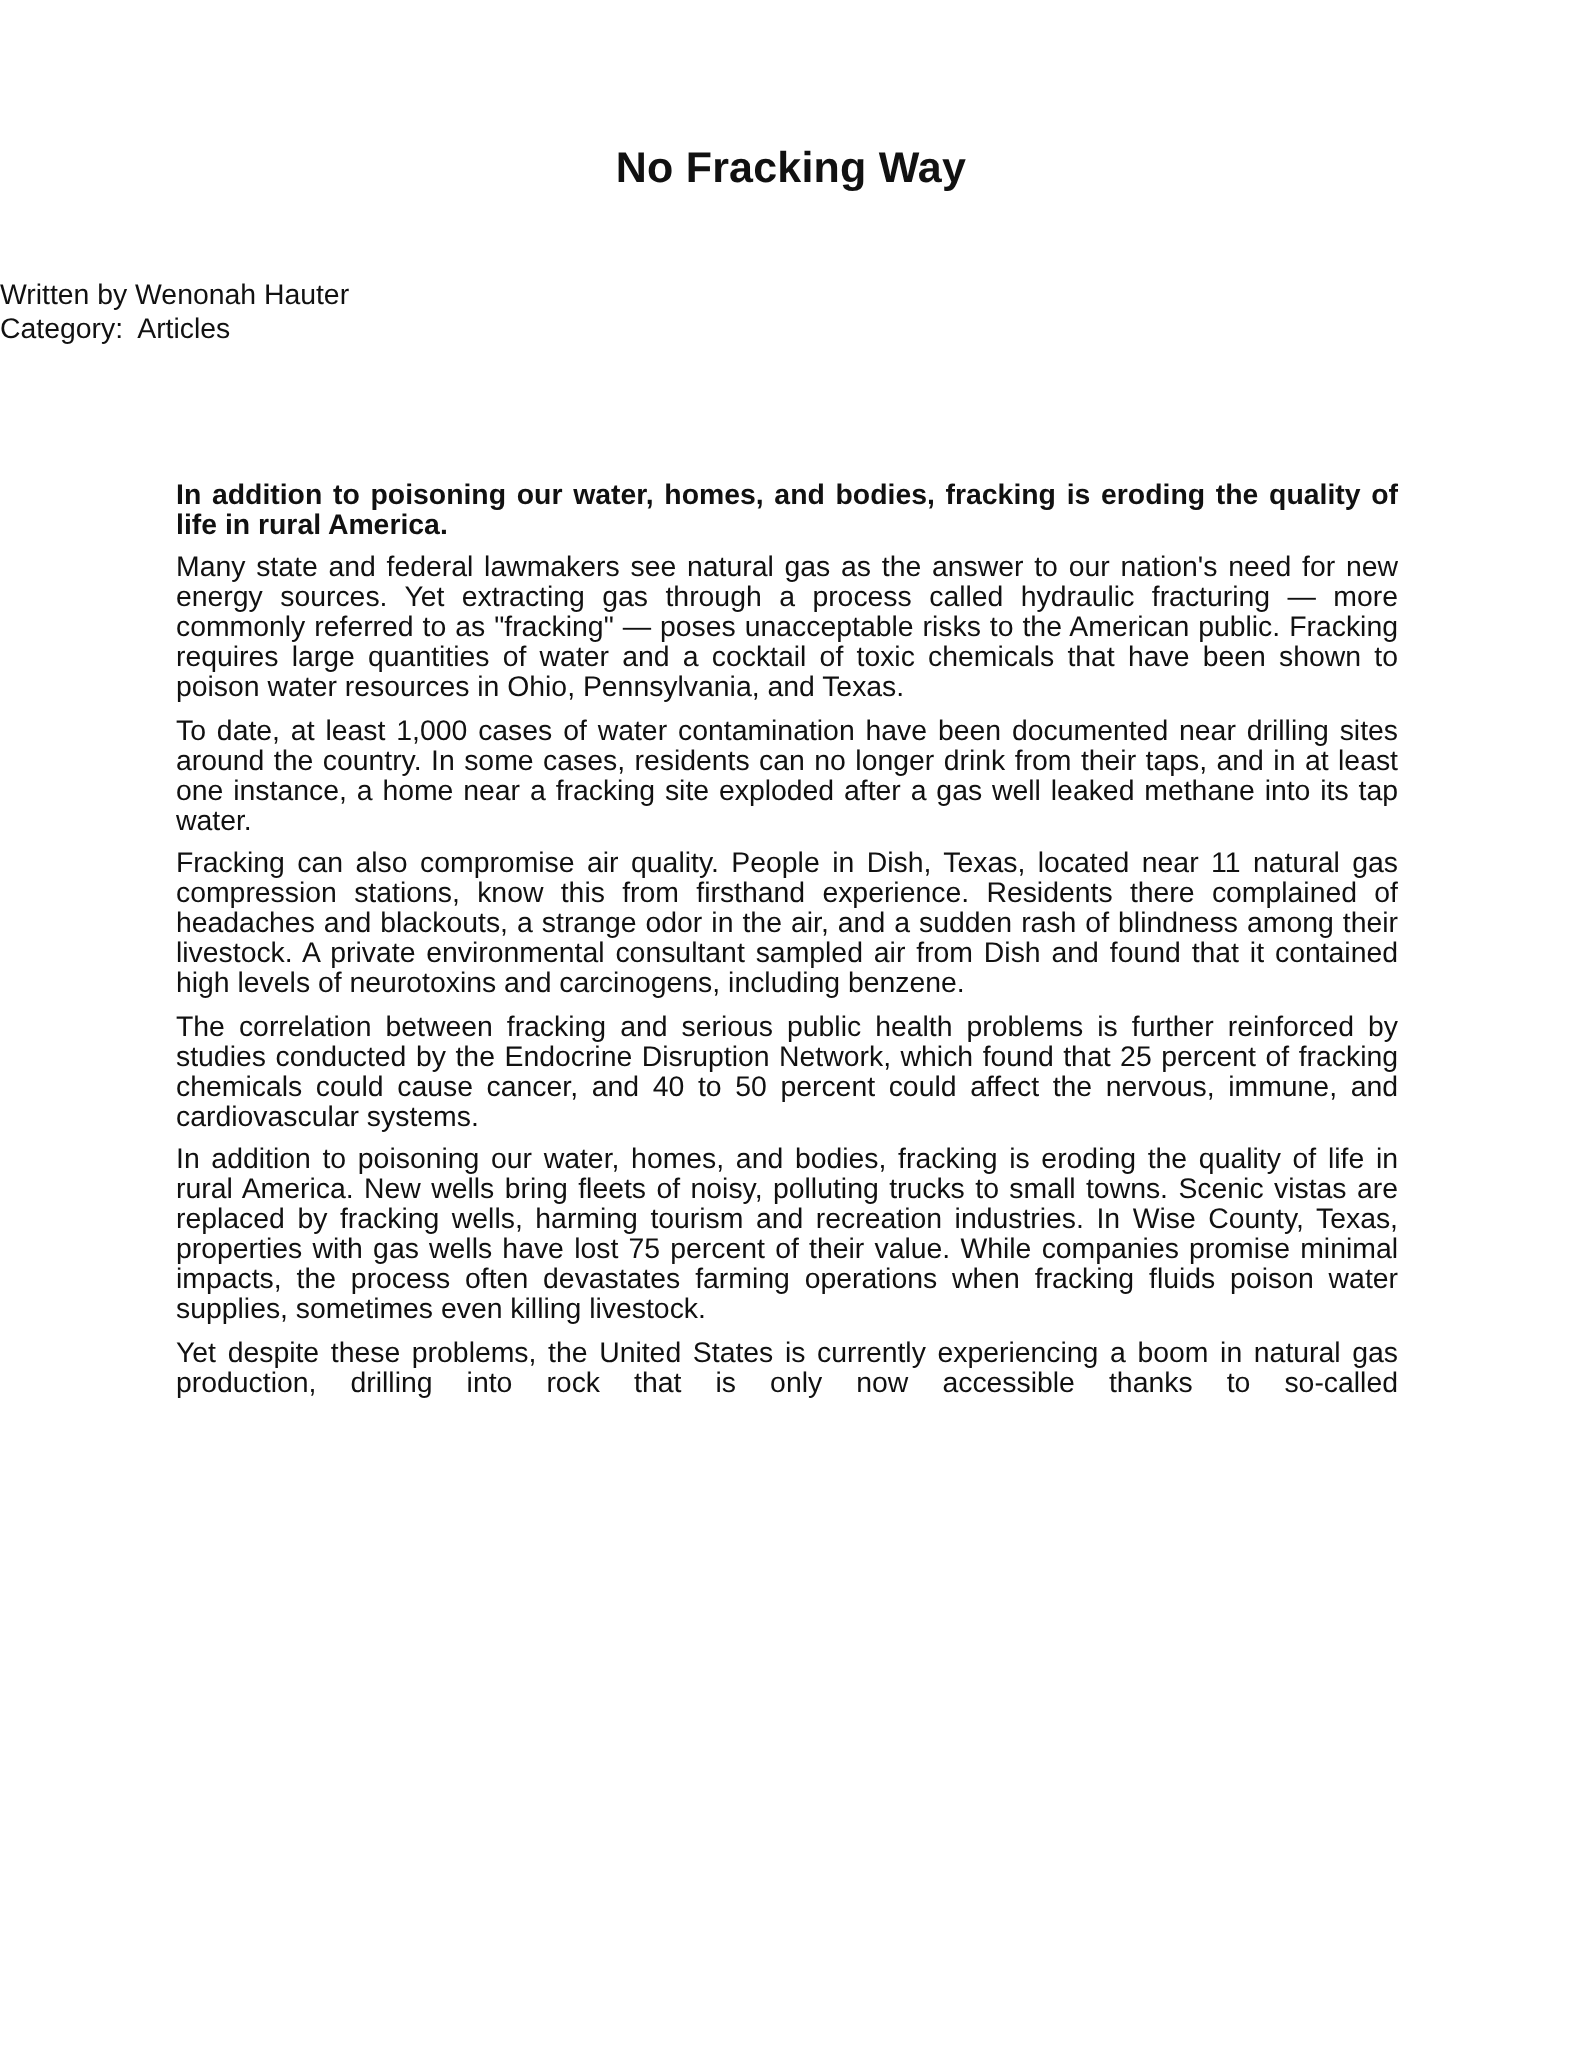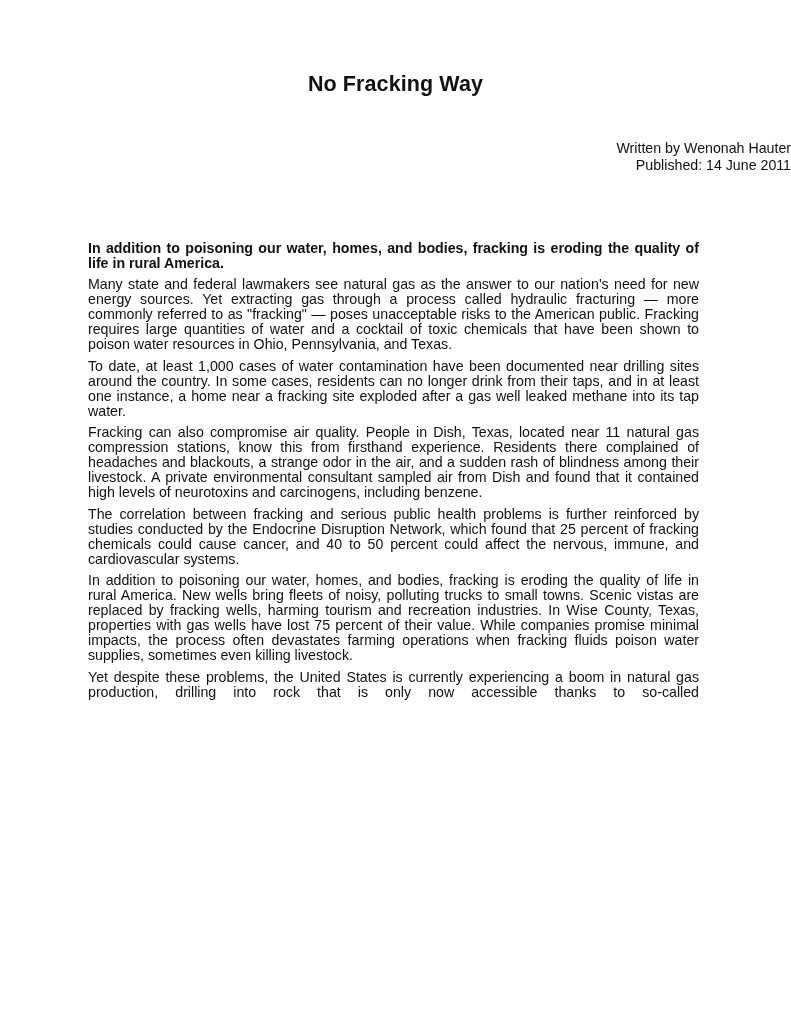--- a/index.html
+++ b/index.html
@@ -30,21 +30,21 @@
       text-align: center;
       font-size: 21.5px;
       font-weight: bold;
       letter-spacing: 0.1px;
     }
     .meta {
       position: absolute;
       left: 0;
       width: 791px;
       top: 140px;
-      text-align: right;
+      text-align: left;
       font-size: 14.2px;
       line-height: 17.2px;
     }
     .meta div { white-space: pre; }
     .body {
       position: absolute;
       left: 88px;
       top: 241px;
       width: 611px;
       font-size: 14.2px;
@@ -63,21 +63,21 @@
     }
   </style>
 </head>
 <body>
 
 <div class="page">
   <h1 class="title" style="margin:0;">No Fracking Way</h1>
 
   <div class="meta">
     <div>Written by Wenonah Hauter</div>
-    <div>Published: 14 June 2011</div>
+    <div>Category:  Articles</div>
   </div>
 
   <div class="body">
     <p class="lead">In addition to poisoning our water, homes, and bodies, fracking is eroding the quality of life in rural America.</p>
     <p class="para">Many state and federal lawmakers see natural gas as the answer to our nation's need for new energy sources. Yet extracting gas through a process called hydraulic fracturing — more commonly referred to as "fracking" — poses unacceptable risks to the American public. Fracking requires large quantities of water and a cocktail of toxic chemicals that have been shown to poison water resources in Ohio, Pennsylvania, and Texas.</p>
     <p class="para">To date, at least 1,000 cases of water contamination have been documented near drilling sites around the country. In some cases, residents can no longer drink from their taps, and in at least one instance, a home near a fracking site exploded after a gas well leaked methane into its tap water.</p>
     <p class="para">Fracking can also compromise air quality. People in Dish, Texas, located near 11 natural gas compression stations, know this from firsthand experience. Residents there complained of headaches and blackouts, a strange odor in the air, and a sudden rash of blindness among their livestock. A private environmental consultant sampled air from Dish and found that it contained high levels of neurotoxins and carcinogens, including benzene.</p>
     <p class="para">The correlation between fracking and serious public health problems is further reinforced by studies conducted by the Endocrine Disruption Network, which found that 25 percent of fracking chemicals could cause cancer, and 40 to 50 percent could affect the nervous, immune, and cardiovascular systems.</p>
     <p class="para">In addition to poisoning our water, homes, and bodies, fracking is eroding the quality of life in rural America. New wells bring fleets of noisy, polluting trucks to small towns. Scenic vistas are replaced by fracking wells, harming tourism and recreation industries. In Wise County, Texas, properties with gas wells have lost 75 percent of their value. While companies promise minimal impacts, the process often devastates farming operations when fracking fluids poison water supplies, sometimes even killing livestock.</p>
     <p class="para last">Yet despite these problems, the United States is currently experiencing a boom in natural gas production, drilling into rock that is only now accessible thanks to so-called</p>

